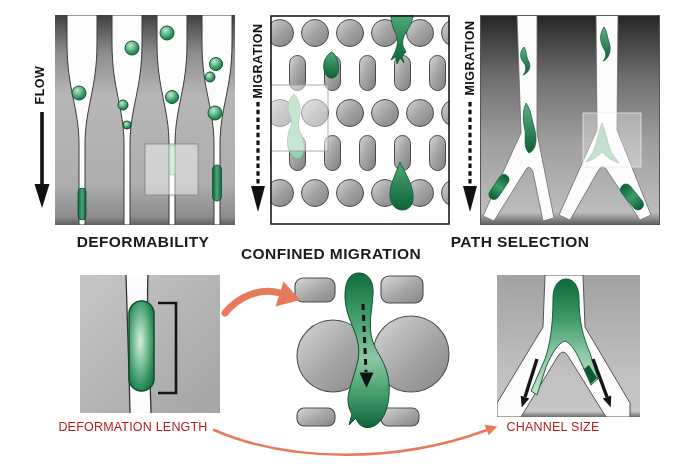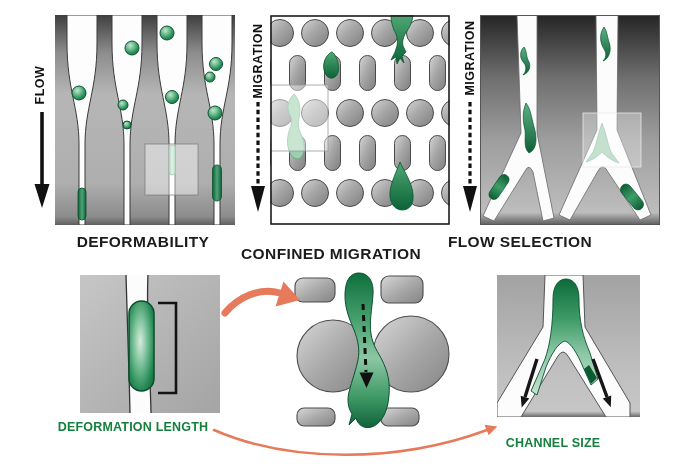--- a/index.html
+++ b/index.html
@@ -7,21 +7,21 @@
     position:relative;width:700px;height:467px;background:#ffffff;overflow:hidden;
     font-family:"Liberation Sans",sans-serif;color:#1b1b1b;
   }
   .abs{position:absolute;}
   .panel-label{
     position:absolute;width:220px;text-align:center;
     font-size:15.5px;font-weight:700;letter-spacing:.4px;color:#1b1b1b;white-space:nowrap;
   }
   .sub-label{
     position:absolute;width:220px;text-align:center;
-    font-size:12.5px;font-weight:700;letter-spacing:.2px;color:#15803d;white-space:nowrap;
+    font-size:12.5px;font-weight:400;letter-spacing:.2px;color:#b91c1c;white-space:nowrap;
   }
   .axis-label{
     position:absolute;width:100px;text-align:center;
     font-size:12.5px;font-weight:700;letter-spacing:.5px;color:#111;
     transform:rotate(-90deg);white-space:nowrap;
   }
   svg{display:block;}
   .overlay{pointer-events:none;}
 </style>
 </head>
@@ -269,24 +269,24 @@
   </svg>
 
   <div class="axis-label" style="left:420px;top:51px">MIGRATION</div>
   <svg class="abs" style="left:461px;top:102px" width="18" height="112" viewBox="0 0 18 112">
     <line x1="9" y1="0" x2="9" y2="86" stroke="#111" stroke-width="3.2" stroke-dasharray="4.5 3.2"></line>
     <polygon points="9,110 2,84 16,84" fill="#111"></polygon>
   </svg>
 
   <div class="panel-label" style="left:33px;top:233px">DEFORMABILITY</div>
   <div class="panel-label" style="left:221px;top:245px">CONFINED MIGRATION</div>
-  <div class="panel-label" style="left:410px;top:233px">FLOW SELECTION</div>
+  <div class="panel-label" style="left:410px;top:233px">PATH SELECTION</div>
 
   <div class="sub-label" style="left:23px;top:420px">DEFORMATION LENGTH</div>
-  <div class="sub-label" style="left:443px;top:436px">CHANNEL SIZE</div>
+  <div class="sub-label" style="left:443px;top:420px">CHANNEL SIZE</div>
 
   <svg class="abs overlay" style="left:0;top:0" width="700" height="467" viewBox="0 0 700 467">
     <g>
       <path d="M225,313 C238,297 260,287 280,293" fill="none" stroke="#E87A5C" stroke-width="7" stroke-linecap="round"></path>
       <polygon points="300,300 275.5,306.5 283.5,281.5" fill="#E87A5C"></polygon>
     </g>
     <g>
       <path d="M214,430 C290,463 398,463 487,430" fill="none" stroke="#E87A5C" stroke-width="2.6" stroke-linecap="round"></path>
       <polygon points="497.3,426.4 488.7,435.2 484.5,424.8" fill="#E87A5C"></polygon>
     </g>

